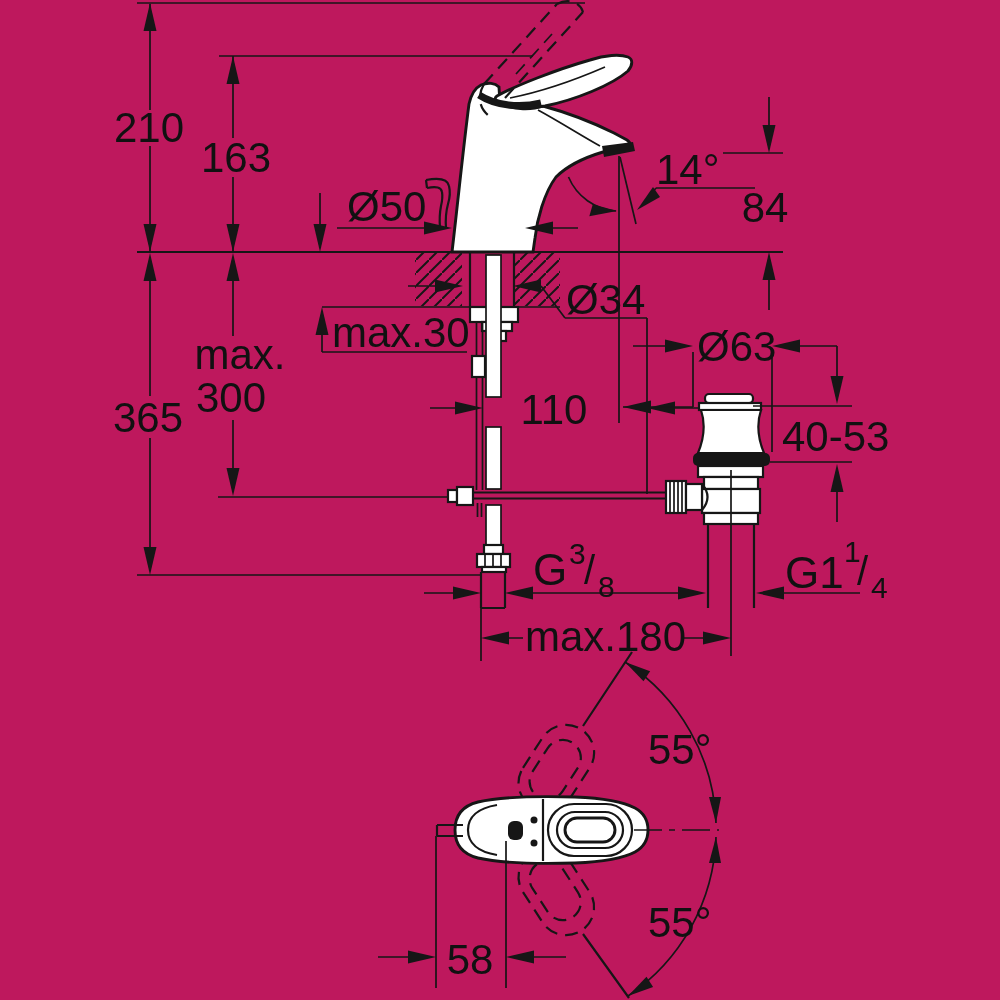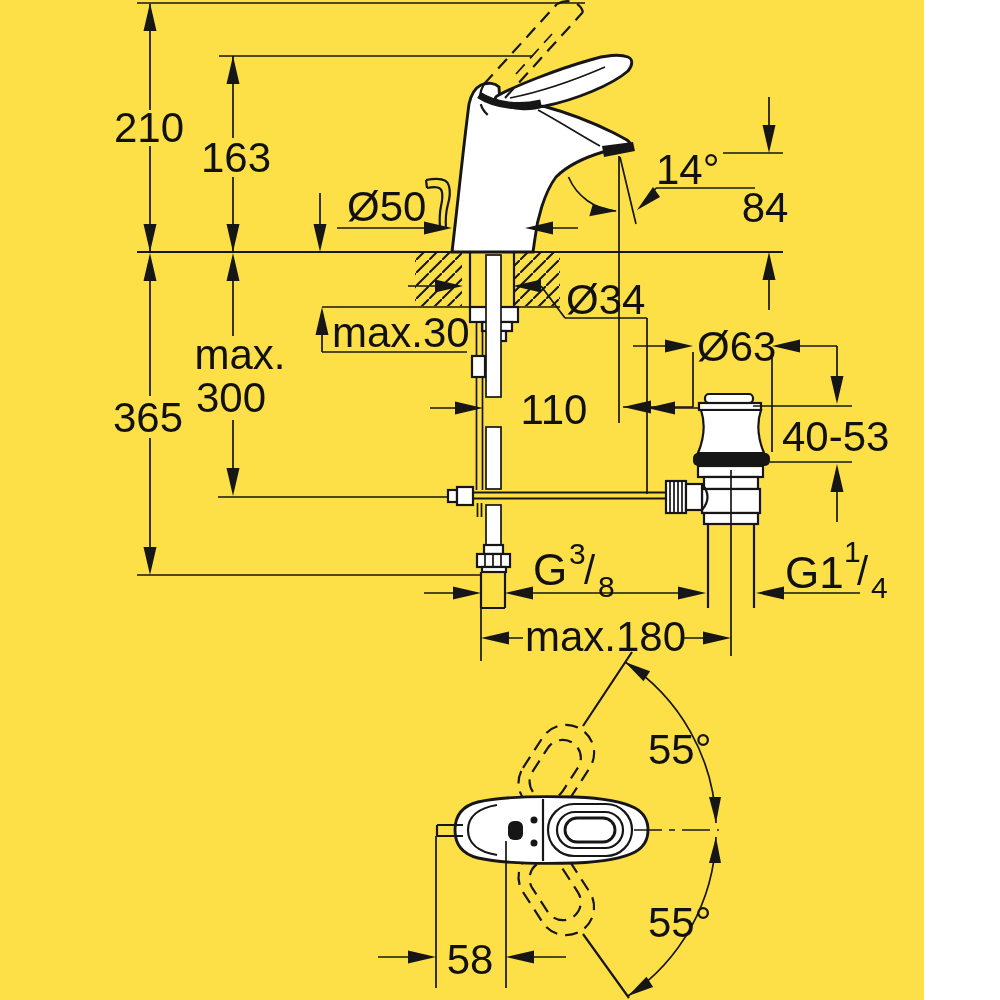--- a/index.html
+++ b/index.html
@@ -1,16 +1,16 @@
 <!DOCTYPE html>
 <html><head>
 <meta charset="utf-8">
 <style>
   html,body{margin:0;padding:0;background:#fff;}
-  .stage{position:relative;width:924px;height:1000px;background:#fde047;overflow:hidden;
+  .stage{position:relative;width:1000px;height:1000px;background:#be185d;overflow:hidden;
          font-family:"Liberation Sans", sans-serif;}
   svg{position:absolute;inset:0;}
   svg text{font-family:"Liberation Sans", sans-serif; fill:#111; }
   .dim{font-size:42px;}
   .dimsm{font-size:30px;}
   .dimsl{font-size:40px;}
   .dimg{font-size:44px;}
   .ln{stroke:#161616;fill:none;}
   .w1{stroke-width:1.7;}
   .w2{stroke-width:2.2;}

